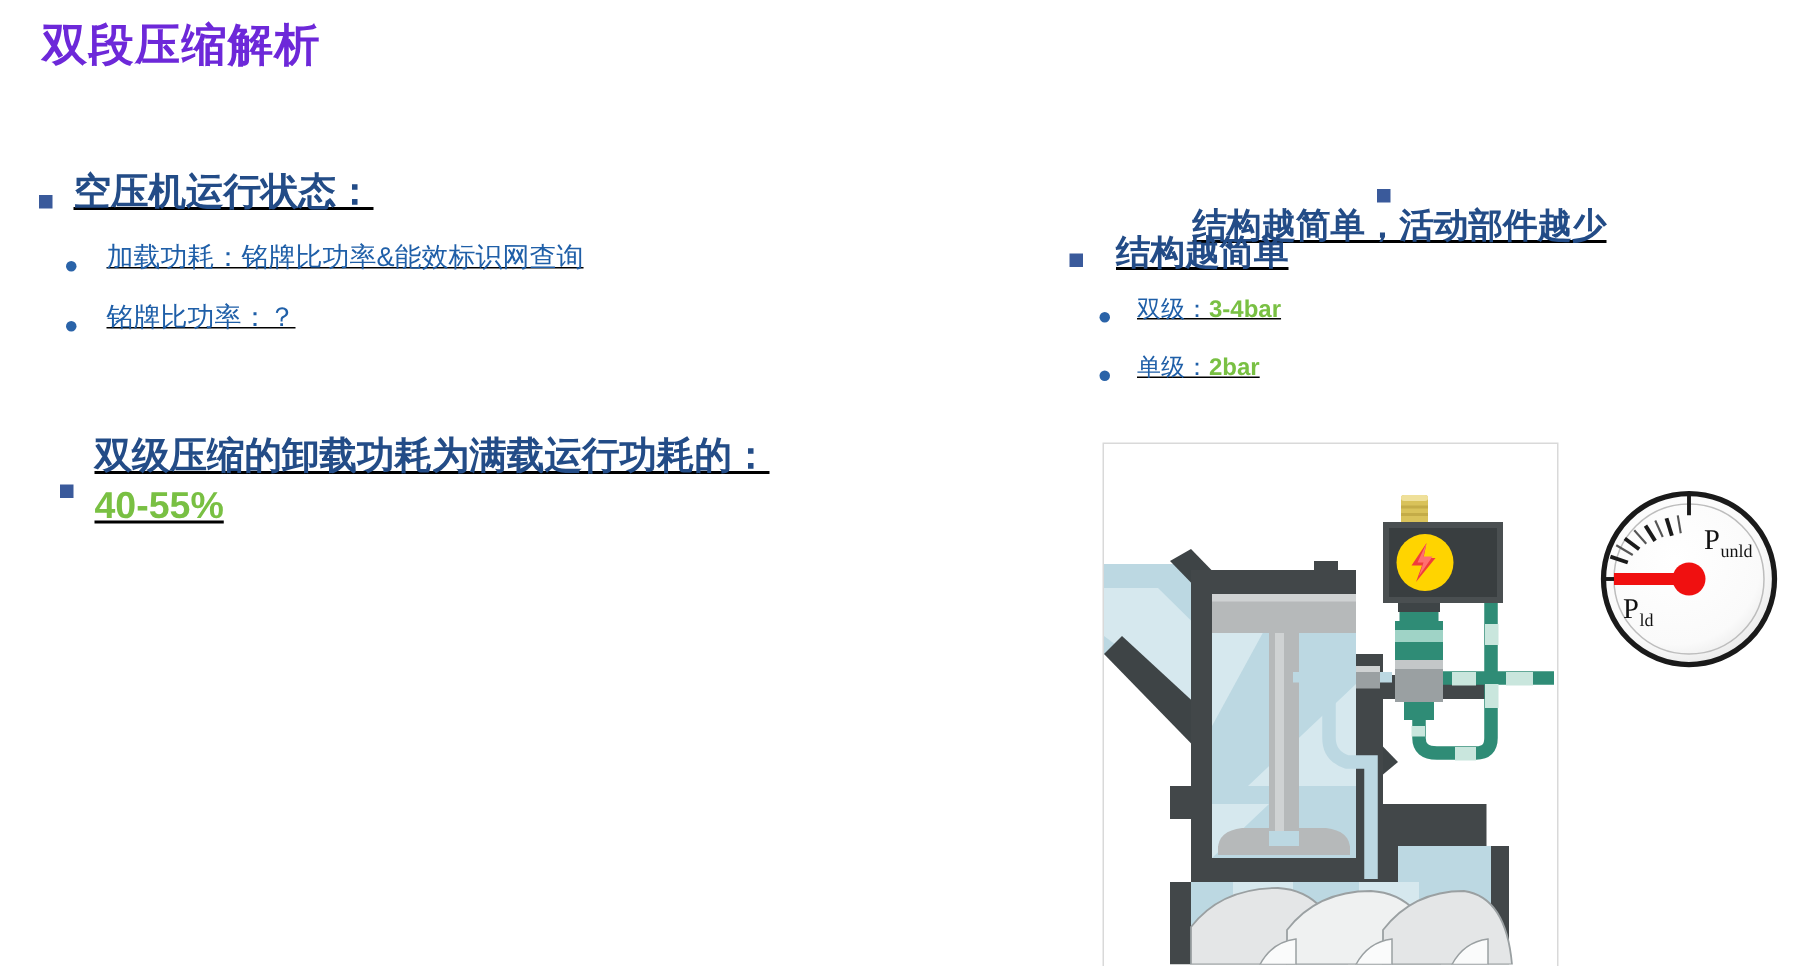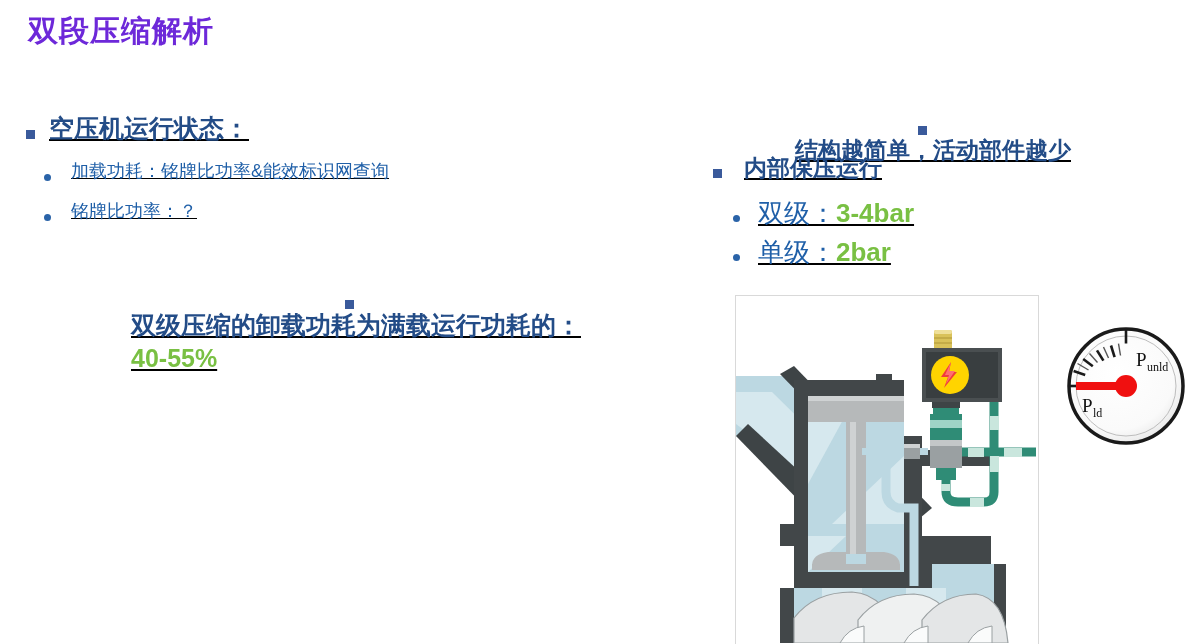--- a/index.html
+++ b/index.html
@@ -34,31 +34,31 @@
   .l2{
     font-size:18px;font-weight:normal;color:#1F5FA8;line-height:1.32;
   }
   .grn{color:#79C043;font-weight:bold;}
   .l1 .grn{font-weight:bold;}
 
   
   #b-l1   {left:26px;top:112px;width:640px;}
   #b-l2a  {left:44px;top:160px;width:620px;}
   #b-l2b  {left:44px;top:200px;width:620px;}
-  #b-l3   {left:26px;top:288px;width:660px;flex-direction:column;}
+  #b-l3   {left:40px;top:288px;width:660px;}
   #b-l4   {left:26px;top:368px;width:690px;}
 
   
   #b-r1   {left:713px;top:115px;width:440px;flex-direction:column;}
   #b-r2   {left:713px;top:153px;width:440px;}
   #b-r3   {left:733px;top:196px;width:430px;}
   #b-r4   {left:733px;top:235px;width:430px;}
   #b-r1 .sq,#b-r2 .sq{margin-right:22px;margin-top:11px;}
   #b-r1 .l1,#b-r2 .l1{font-size:23px;}
-  #b-r3 .l2,#b-r4 .l2{font-size:26px;}
+  #b-r3 .l2,#b-r4 .l2{font-size:16px;}
   #b-r3 .dot,#b-r4 .dot{margin-right:18px;margin-top:10px;}
 
   
   .figure{
     position:absolute;left:735px;top:295px;width:302px;height:349px;
     border:1px solid #d9d9d9;background:#ffffff;overflow:hidden;
   }
   .figure svg{display:block;width:300px;height:347px;}
 
   
@@ -98,21 +98,21 @@
   </div>
 
 
   <div class="brow" id="b-r1">
     <span class="sq"></span>
     <span class="l1">结构越简单，活动部件越少</span>
   </div>
 
   <div class="brow" id="b-r2">
     <span class="sq"></span>
-    <span class="l1">内部保压运行</span>
+    <span class="l1">结构越简单</span>
   </div>
 
   <div class="brow" id="b-r3">
     <span class="dot"></span>
     <span class="l2"><span>双级：</span><span class="grn">3-4bar</span></span>
   </div>
 
   <div class="brow" id="b-r4">
     <span class="dot"></span>
     <span class="l2"><span>单级：</span><span class="grn">2bar</span></span>

